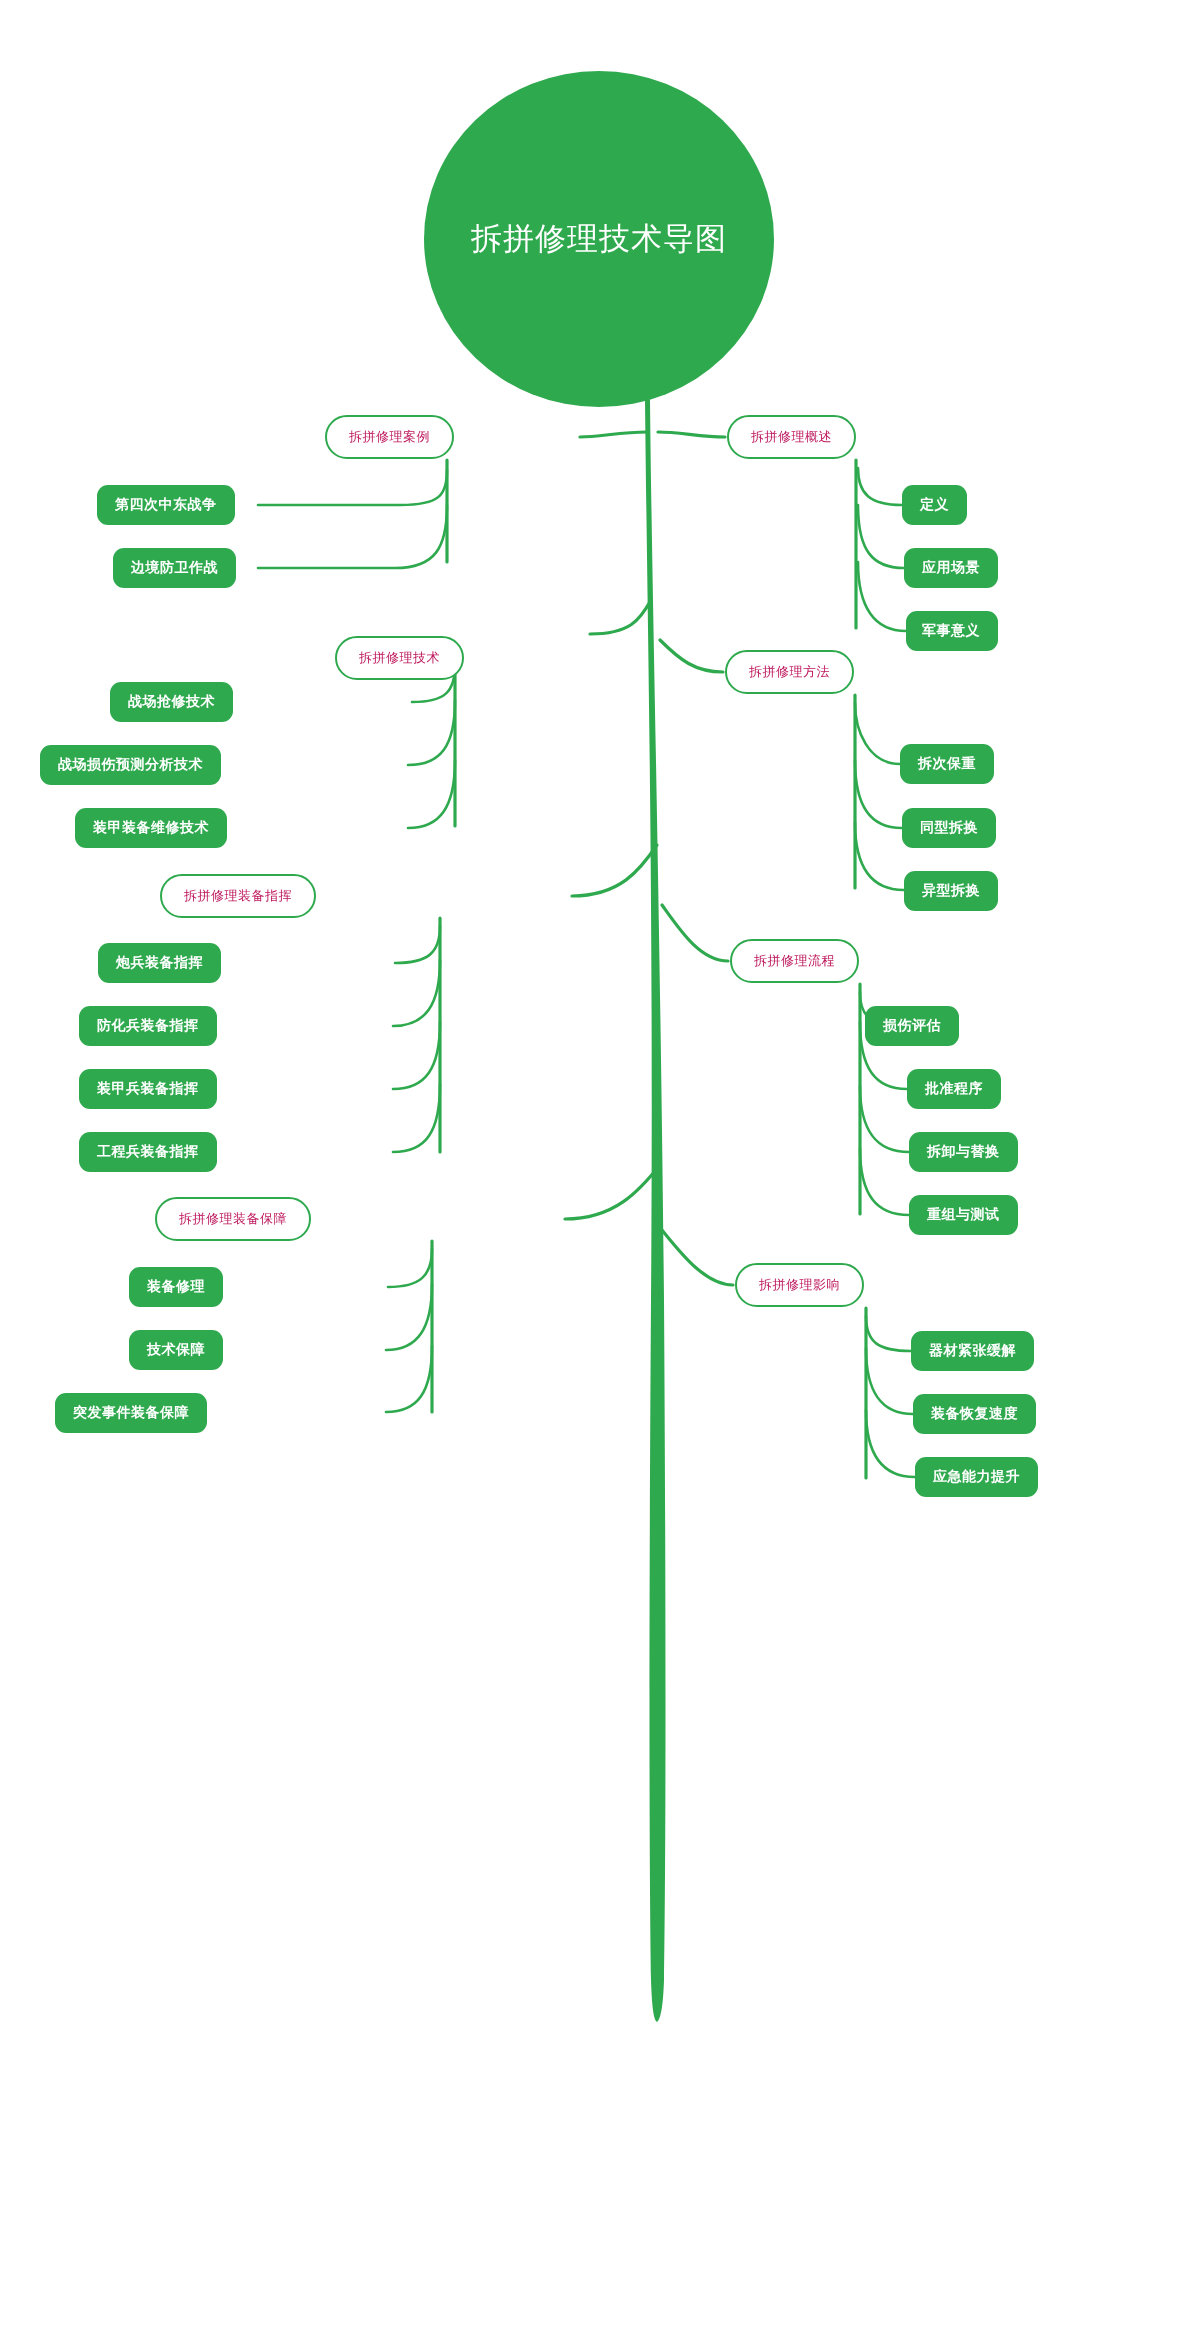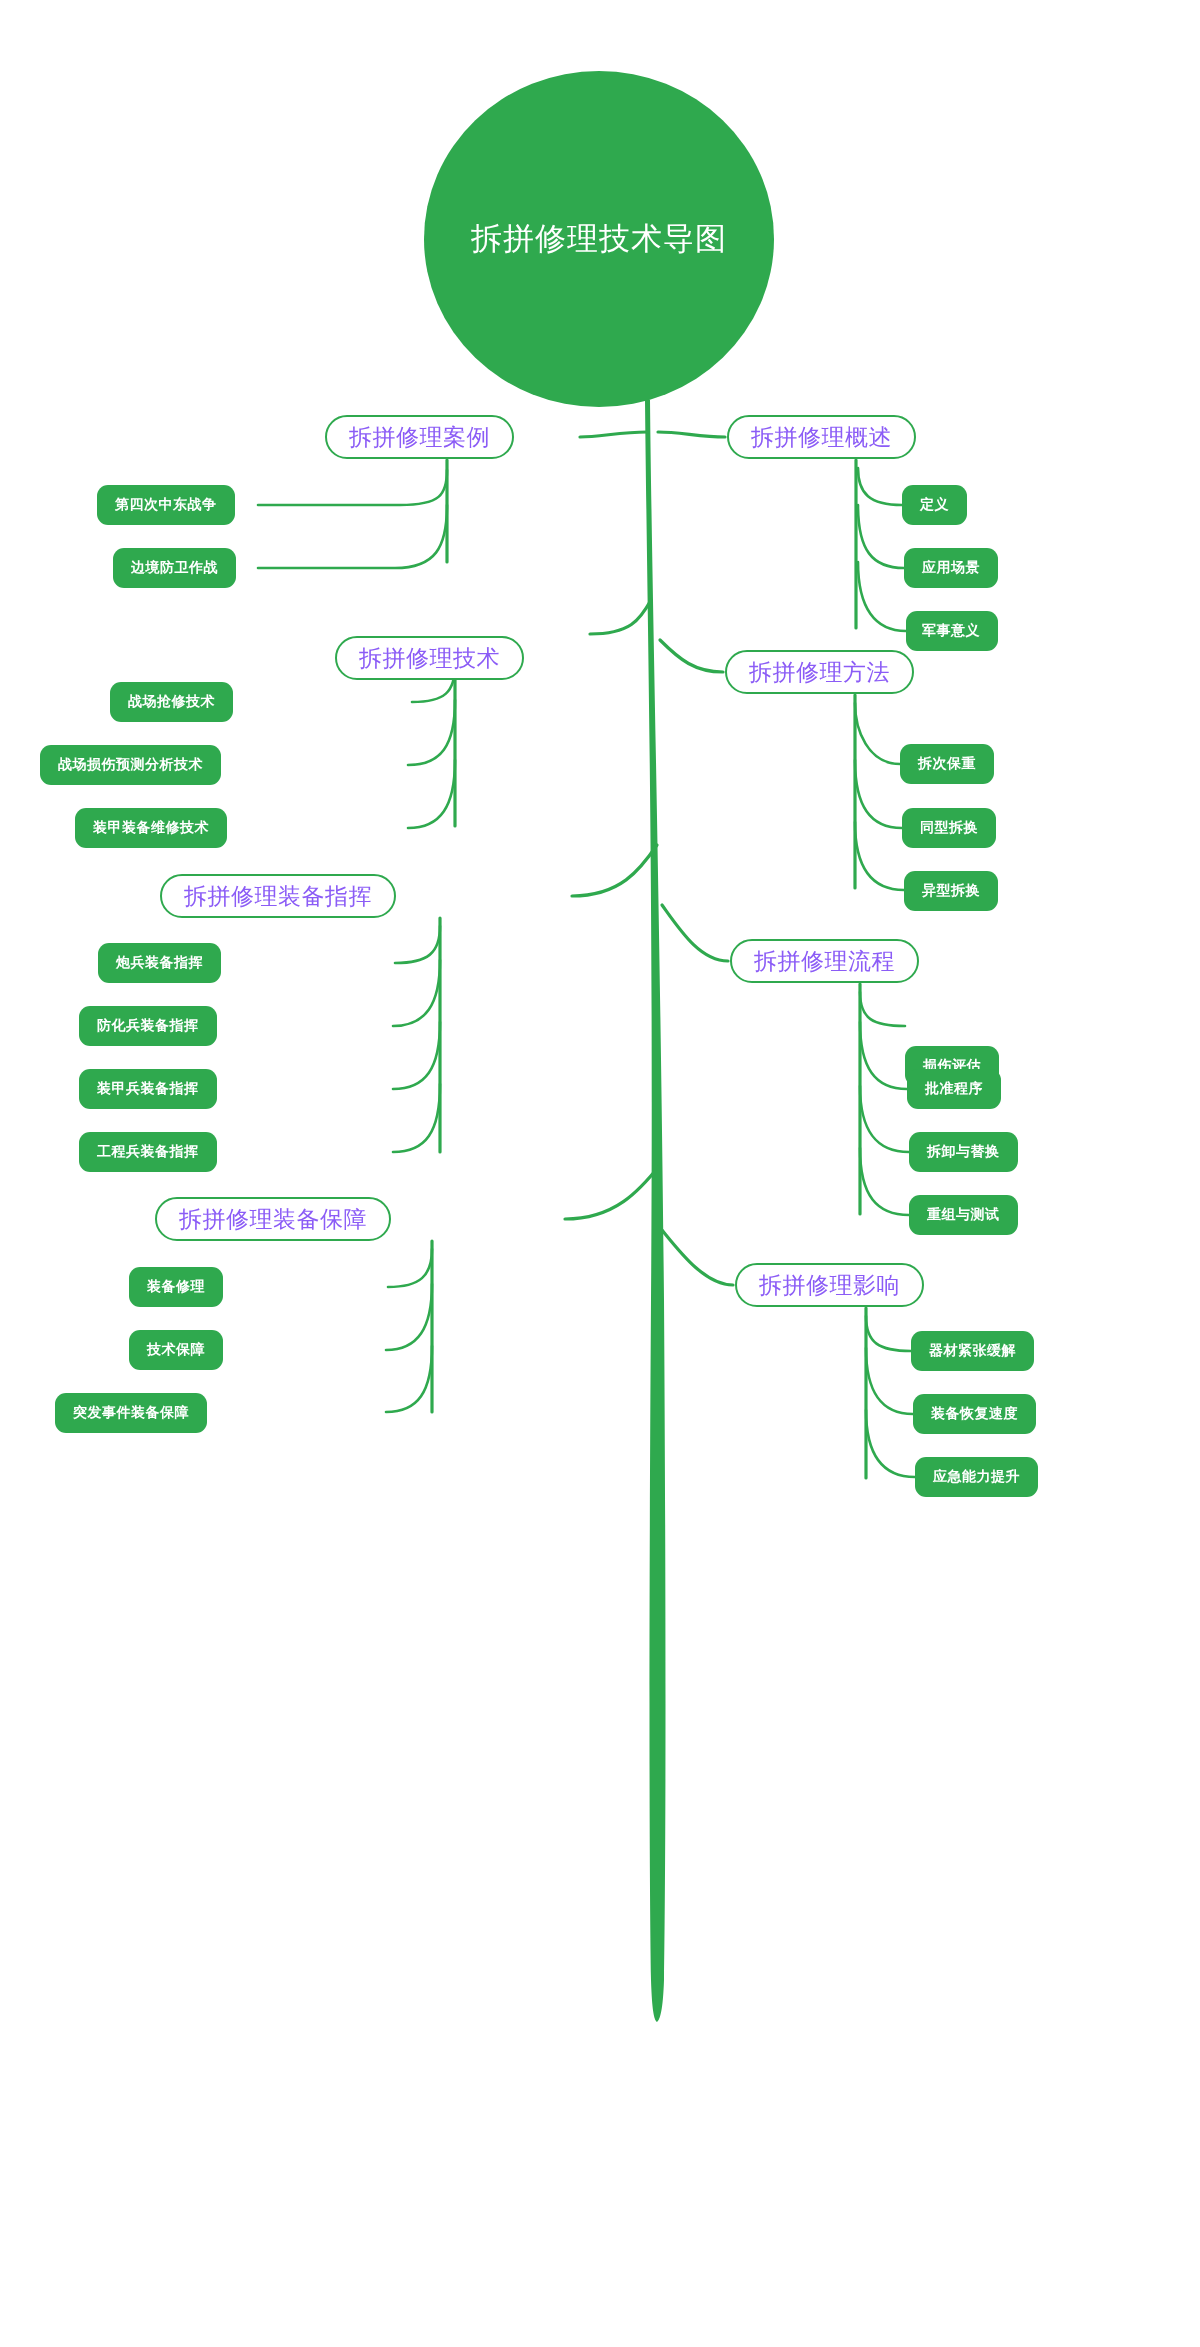--- a/index.html
+++ b/index.html
@@ -46,22 +46,22 @@
     height:44px;
     border:2.5px solid var(--green);
     background:#ffffff;
     border-radius:22px;
     display:flex;align-items:center;justify-content:center;
     padding:0 22px;
     box-sizing:border-box;
     white-space:nowrap;
   }
   .branch-label{
-    color:#8b5cf6;
-    font-size:23px;
+    color:#be185d;
+    font-size:13px;
     font-weight:400;
     letter-spacing:.5px;
     user-select:none;
   }
   
   .leaf-node{
     position:absolute;
     height:40px;
     background:var(--green);
     border-radius:11px;
@@ -227,21 +227,21 @@
   <div class="leaf-node" style="left:902px;top:808px;">
     <span class="leaf-label">同型拆换</span>
   </div>
   <div class="leaf-node" style="left:904px;top:871px;">
     <span class="leaf-label">异型拆换</span>
   </div>
 
   <div class="branch-node" style="left:730px;top:939px;">
     <span class="branch-label">拆拼修理流程</span>
   </div>
-  <div class="leaf-node" style="left:905px;top:1006px;margin-top:40px;">
+  <div class="leaf-node" style="left:865px;top:1006px;">
     <span class="leaf-label">损伤评估</span>
   </div>
   <div class="leaf-node" style="left:907px;top:1069px;">
     <span class="leaf-label">批准程序</span>
   </div>
   <div class="leaf-node" style="left:909px;top:1132px;">
     <span class="leaf-label">拆卸与替换</span>
   </div>
   <div class="leaf-node" style="left:909px;top:1195px;">
     <span class="leaf-label">重组与测试</span>

